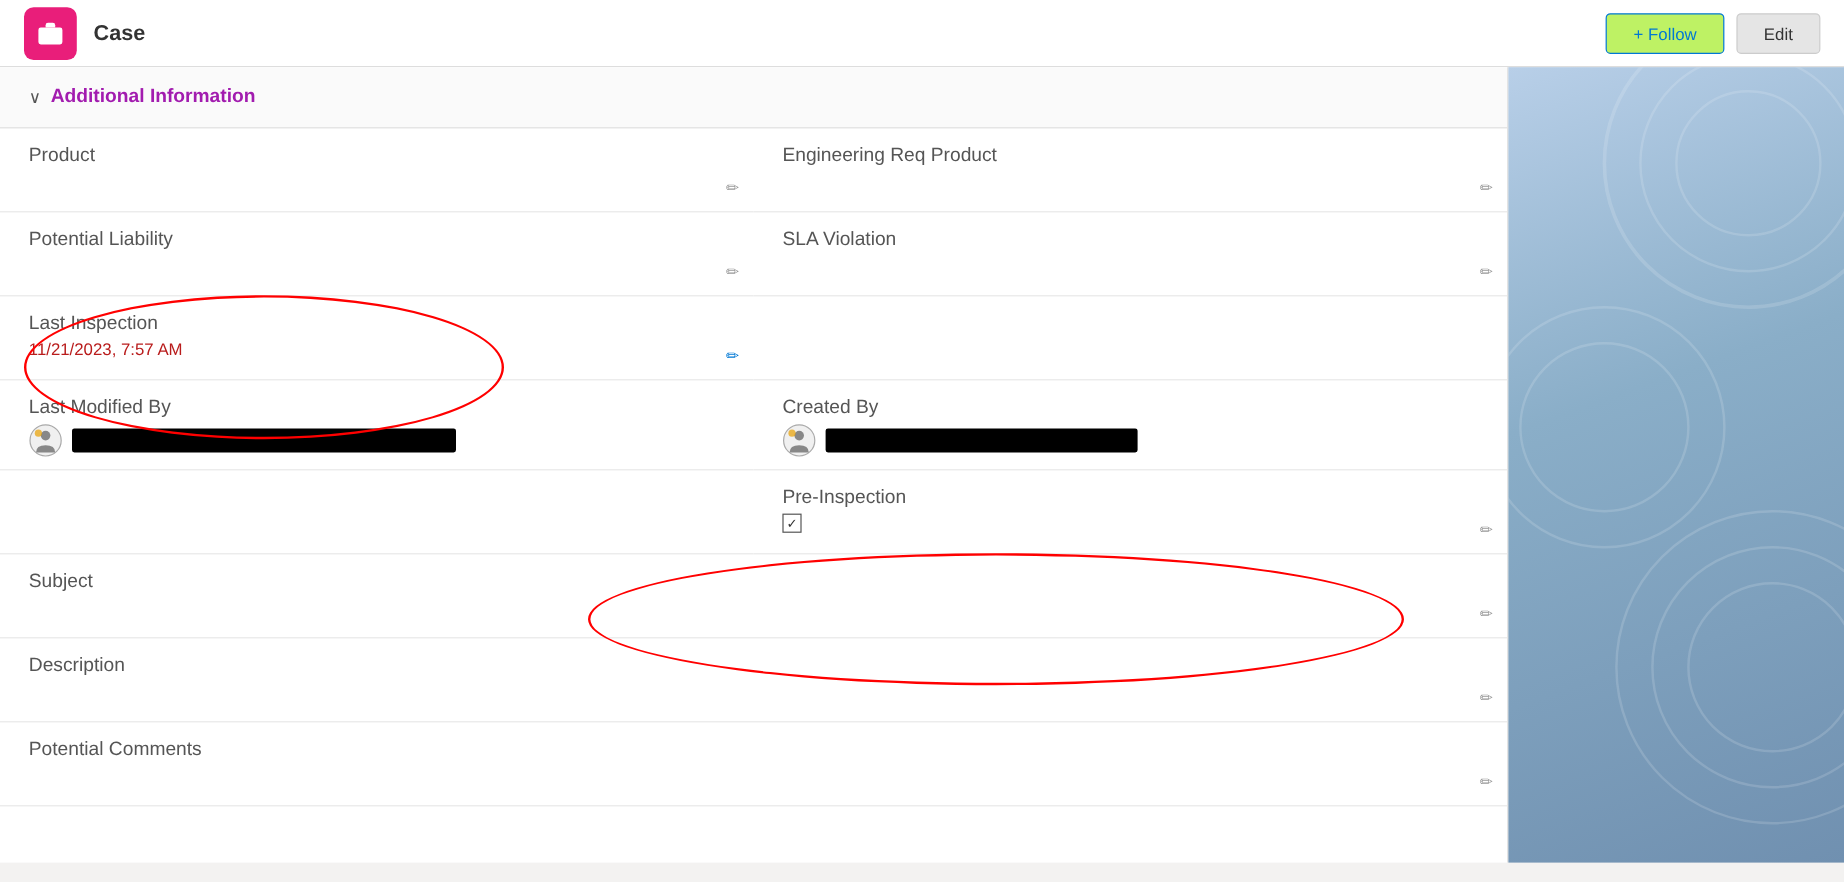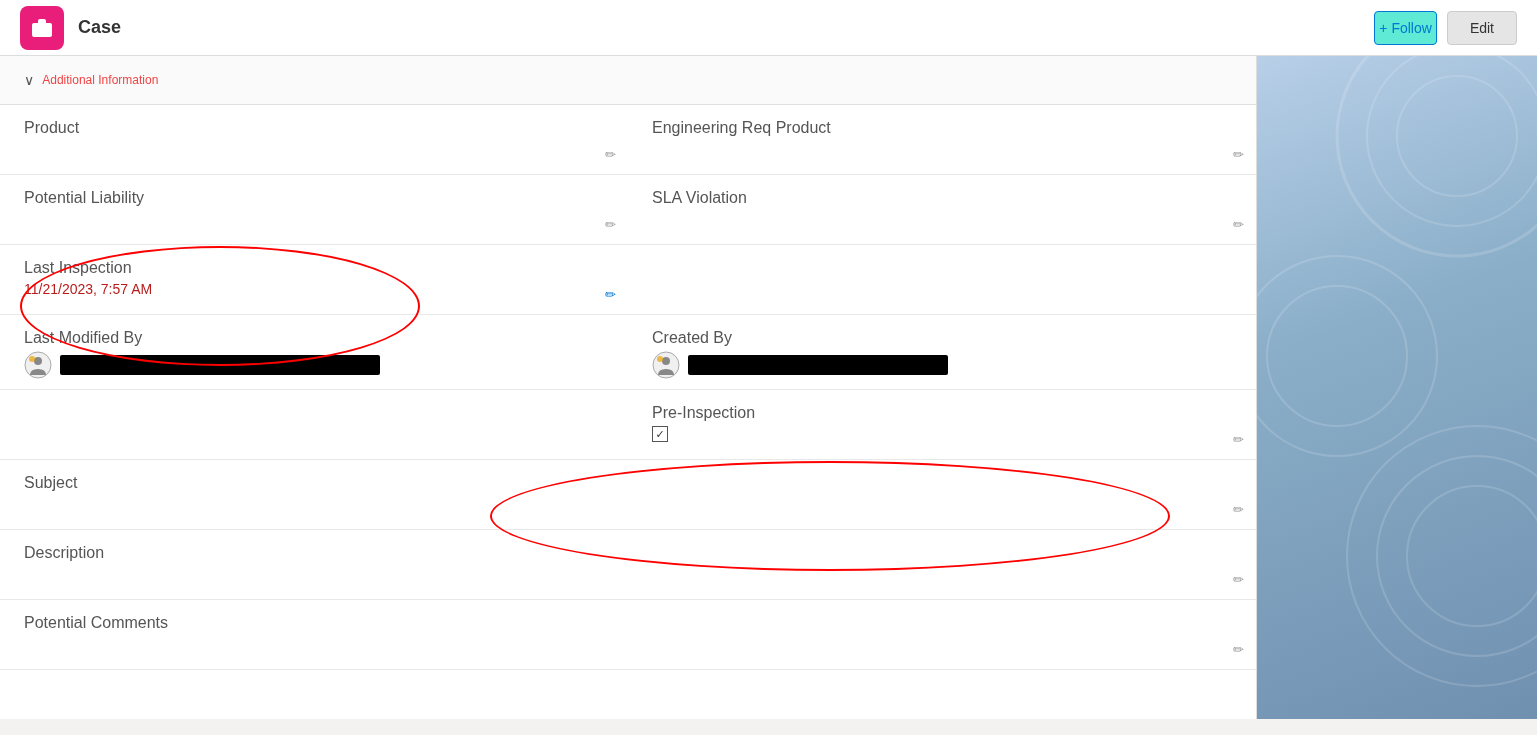--- a/index.html
+++ b/index.html
@@ -35,25 +35,25 @@
     .header-actions {
       display: flex;
       gap: 10px;
       margin-left: auto;
     }
     .btn-follow {
       display: flex;
       align-items: center;
       gap: 6px;
       border: 1.5px solid #0078d4;
-      background: #5eead4;
+      background: #bef264;
       color: #0078d4;
       font-size: 14px;
       font-weight: 500;
-      padding: 8px 4px;
+      padding: 8px 22px;
       border-radius: 4px;
       cursor: pointer;
     }
     .btn-edit {
       border: 1.5px solid #ccc;
       background: #e5e5e5;
       color: #333;
       font-size: 14px;
       font-weight: 500;
       padding: 8px 22px;
@@ -95,23 +95,23 @@
       gap: 8px;
       padding: 16px 24px;
       border-bottom: 1px solid #e0e0e0;
       background: #fafafa;
     }
     .section-chevron {
       font-size: 14px;
       color: #555;
     }
     .section-title {
-      font-size: 12px;
-      font-weight: 400;
-      color: #ef4444;
+      font-size: 16px;
+      font-weight: 700;
+      color: #a21caf;
     }
 
     
     .form-grid {
       display: grid;
       grid-template-columns: 1fr 1fr;
       padding: 0;
     }
 
     .form-field {

